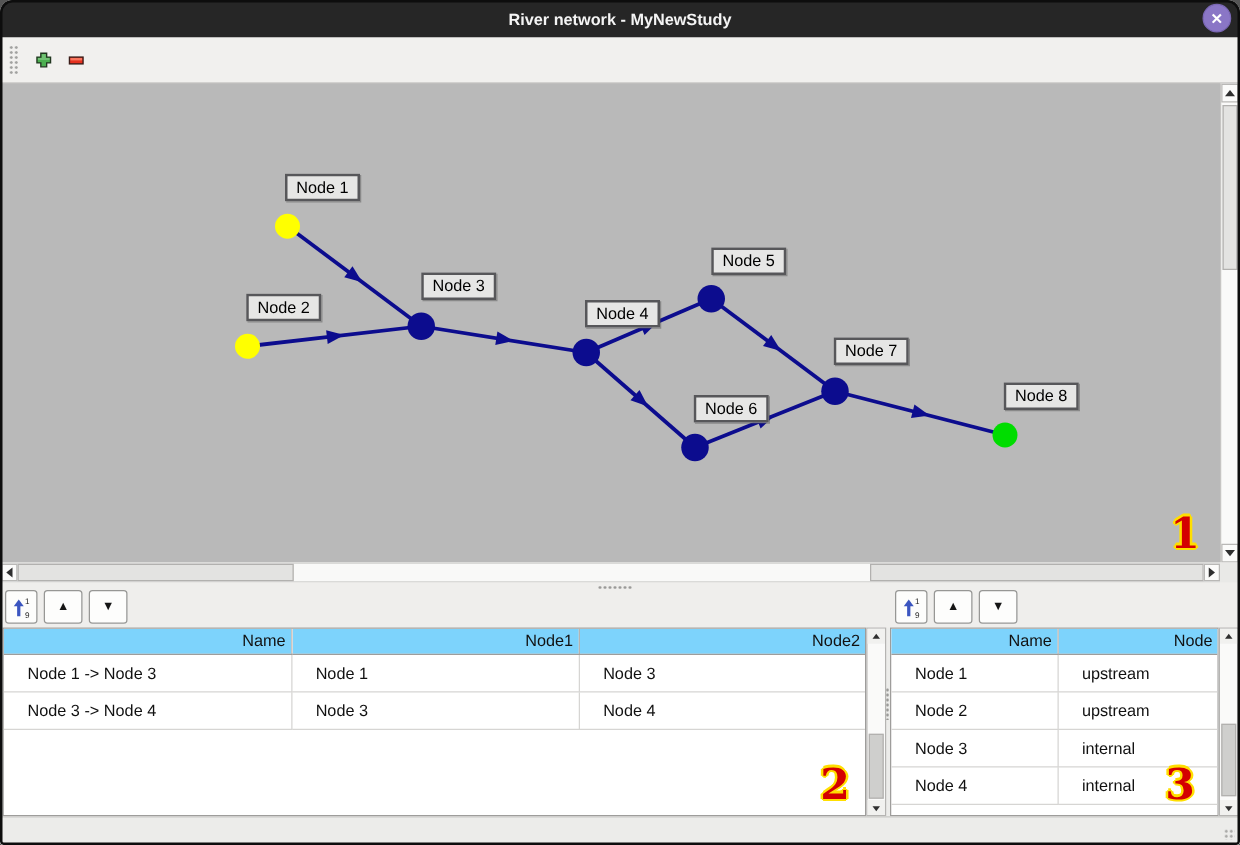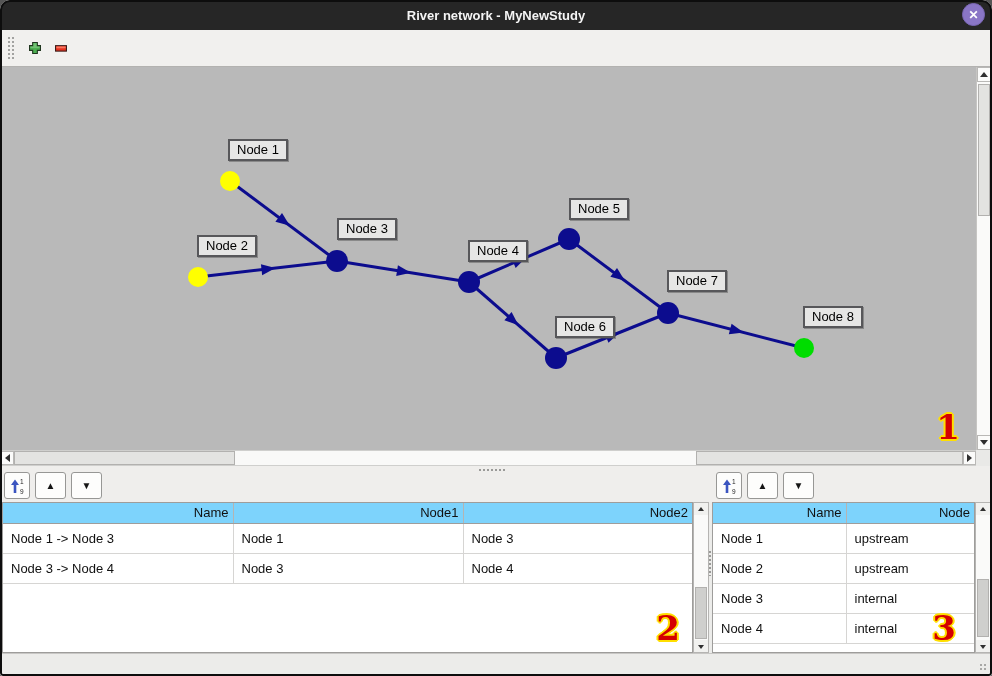--- a/index.html
+++ b/index.html
@@ -46,21 +46,21 @@
     background-image:radial-gradient(#9a9a98 1px, transparent 1.2px);background-size:4px 4px;}
   .btn-group{position:absolute;top:6px;display:flex;gap:5px;}
   .sq-btn{height:27px;background:#fdfdfc;border:1px solid #979795;border-radius:3px;
     display:flex;align-items:center;justify-content:center;cursor:pointer;color:#151515;font-size:10px;padding:0;}
   .sq-btn.narrow{width:26px;} .sq-btn.wide{width:31px;}
   
   .tablebox{position:absolute;top:502px;background:#fff;border:1px solid #9e9d9b;overflow:hidden;}
   table{border-collapse:collapse;table-layout:fixed;font-size:13px;color:#111;}
   th{font-weight:normal;height:20px;background:#7dd3fc;border-right:1px solid #b5b4b2;border-bottom:1px solid #9e9d9b;text-align:right;padding:0 4px;overflow:hidden;}
   th:last-child{border-right:none;}
-  td{height:30px;border-right:1px solid #d6d5d3;border-bottom:1px solid #d6d5d3;padding:0 8px;overflow:hidden;white-space:nowrap;}
+  td{height:30px;border-right:1px solid #d6d5d3;border-bottom:1px solid #d6d5d3;padding:0 19px;overflow:hidden;white-space:nowrap;}
   td:last-child{border-right:none;}
   .tscroll{position:absolute;top:502px;width:16px;height:151px;background:#fafaf9;border:1px solid #b5b4b2;}
   .split-dots-v{position:absolute;left:708px;top:550px;width:4px;height:26px;
     background-image:radial-gradient(#9a9a98 1px, transparent 1.2px);background-size:4px 4px;}
   
   .statusbar{position:absolute;left:0;top:653px;width:992px;height:23px;background:#ececea;border-top:1px solid #c8c7c5;}
   .grip{position:absolute;right:4px;bottom:4px;width:9px;height:9px;
     background-image:radial-gradient(#a8a8a6 1px, transparent 1.2px);background-size:4px 4px;}
   
   .marker{position:absolute;transform:translate(-50%,-50%);font-family:"DejaVu Serif",serif;

